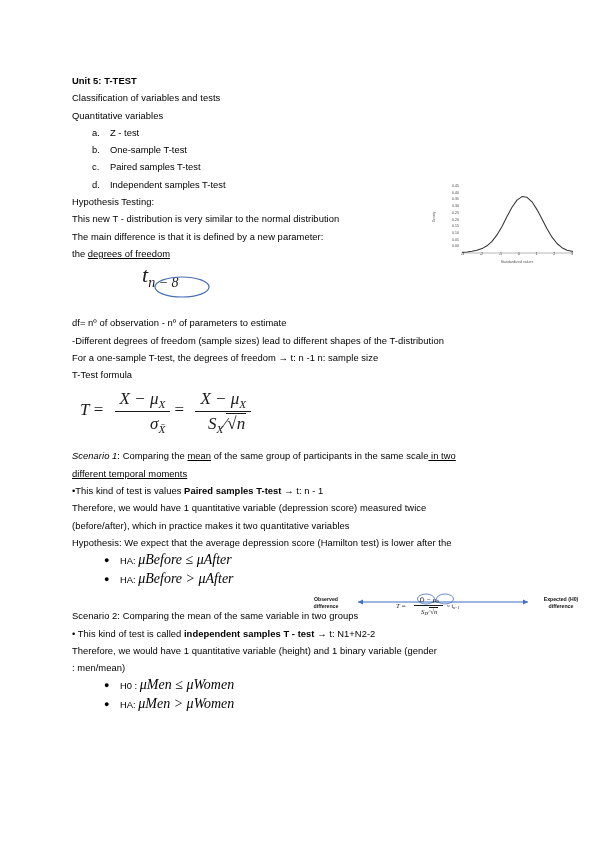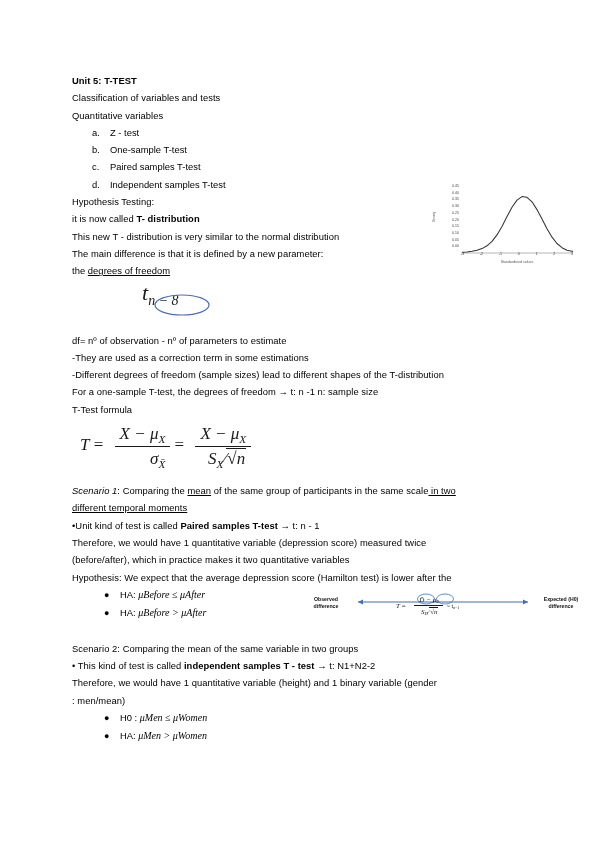--- a/index.html
+++ b/index.html
@@ -27,21 +27,21 @@
     line-height: 17.3px;
     letter-spacing: 0.05px;
     white-space: nowrap;
   }
   .bold { font-weight: bold; }
   .u { text-decoration: underline; text-align: right; }
   .ital { font-style: italic; }
   .serif-ital {
     font-family: "Liberation Serif", serif;
     font-style: italic;
-    font-size: 10px;
+    font-size: 14px;
   }
 
   
   ol.alpha {
     margin: 0;
     padding: 0 0 0 38px;
     list-style: none;
   }
   ol.alpha li {
     font-size: 9.4px;
@@ -283,38 +283,36 @@
         <span class="mk">c.</span>
         <span>Paired samples T-test</span>
       </li>
       <li>
         <span class="mk">d.</span>
         <span>Independent samples T-test</span>
       </li>
     </ol>
 
     <div class="line">Hypothesis Testing:</div>
-    <div class="line"><span>it is now called </span><span class="bold">T- distribution</span></div>
     <div class="line">This new T -  distribution is very similar to the normal distribution</div>
     <div class="line">The main difference is that it is defined by a new parameter:</div>
     <div class="line"><span>the </span><span class="u">degrees of freedom</span></div>
 
     <div style="height:42px; position:relative;">
       <div style="position:absolute; left:70px; top:0px; font-family:'Liberation Serif',serif; font-size:22px; color:#1a1a1a;">
         <span class="it">t</span><span class="it" style="font-size:14px; vertical-align:-0.35em;">n − 8</span>
       </div>
       <svg style="position:absolute; left:80px; top:12px;" width="60" height="26">
         <ellipse cx="30" cy="13" rx="27" ry="10" stroke="#4a6fb5" stroke-width="1.2" fill="none"></ellipse>
       </svg>
     </div>
 
     <div style="height:10px;"></div>
 
     <div class="line">df= nº of observation -  nº of parameters to estimate</div>
-    <div class="line">-They are used as a correction term in some estimations</div>
     <div class="line">-Different degrees of freedom (sample sizes) lead to different shapes of the T-distribution</div>
     <div class="line">For a one-sample T-test, the degrees of freedom → t: n -1   n: sample size</div>
     <div class="line">T-Test formula</div>
 
     <div class="formula-main">
       <div style="position:absolute; left:8px; top:6px; font-size:17px; white-space:nowrap;">
         <span class="it">T</span>
         <span>=</span>
         <span class="frac">
           <span class="num it">X − μ<span class="sub">X</span></span>
@@ -325,21 +323,21 @@
           <span class="num it">X − μ<span class="sub">X</span></span>
           <span class="den it">S<span class="sub">X</span>⁄<span class="sqrt">√n</span></span>
         </span>
       </div>
     </div>
 
     <div style="height:8px;"></div>
 
     <div class="line"><span class="ital">Scenario 1</span><span>: Comparing the </span><span class="u">mean</span><span> of the same group of participants in the same scale</span><span class="u"> in two</span></div>
     <div class="line"><span class="u">different temporal moments</span></div>
-    <div class="line"><span>•Unit kind of test is called </span><span class="bold">Paired samples T-test</span><span> → t: n - 1</span></div>
+    <div class="line"><span>•This kind of test is values </span><span class="bold">Paired samples T-test</span><span> → t: n - 1</span></div>
     <div class="line">Therefore, we would have 1 quantitative variable (depression score) measured twice</div>
     <div class="line">(before/after), which in practice makes it two quantitative variables</div>
     <div class="line">Hypothesis: We expect that the average depression score (Hamilton test) is lower after the</div>
 
     <ul class="dots">
       <li>
         <span class="bl">●</span>
         <span>HA</span><span>: </span><span class="serif-ital">μBefore ≤ μAfter</span>
       </li>
       <li>

